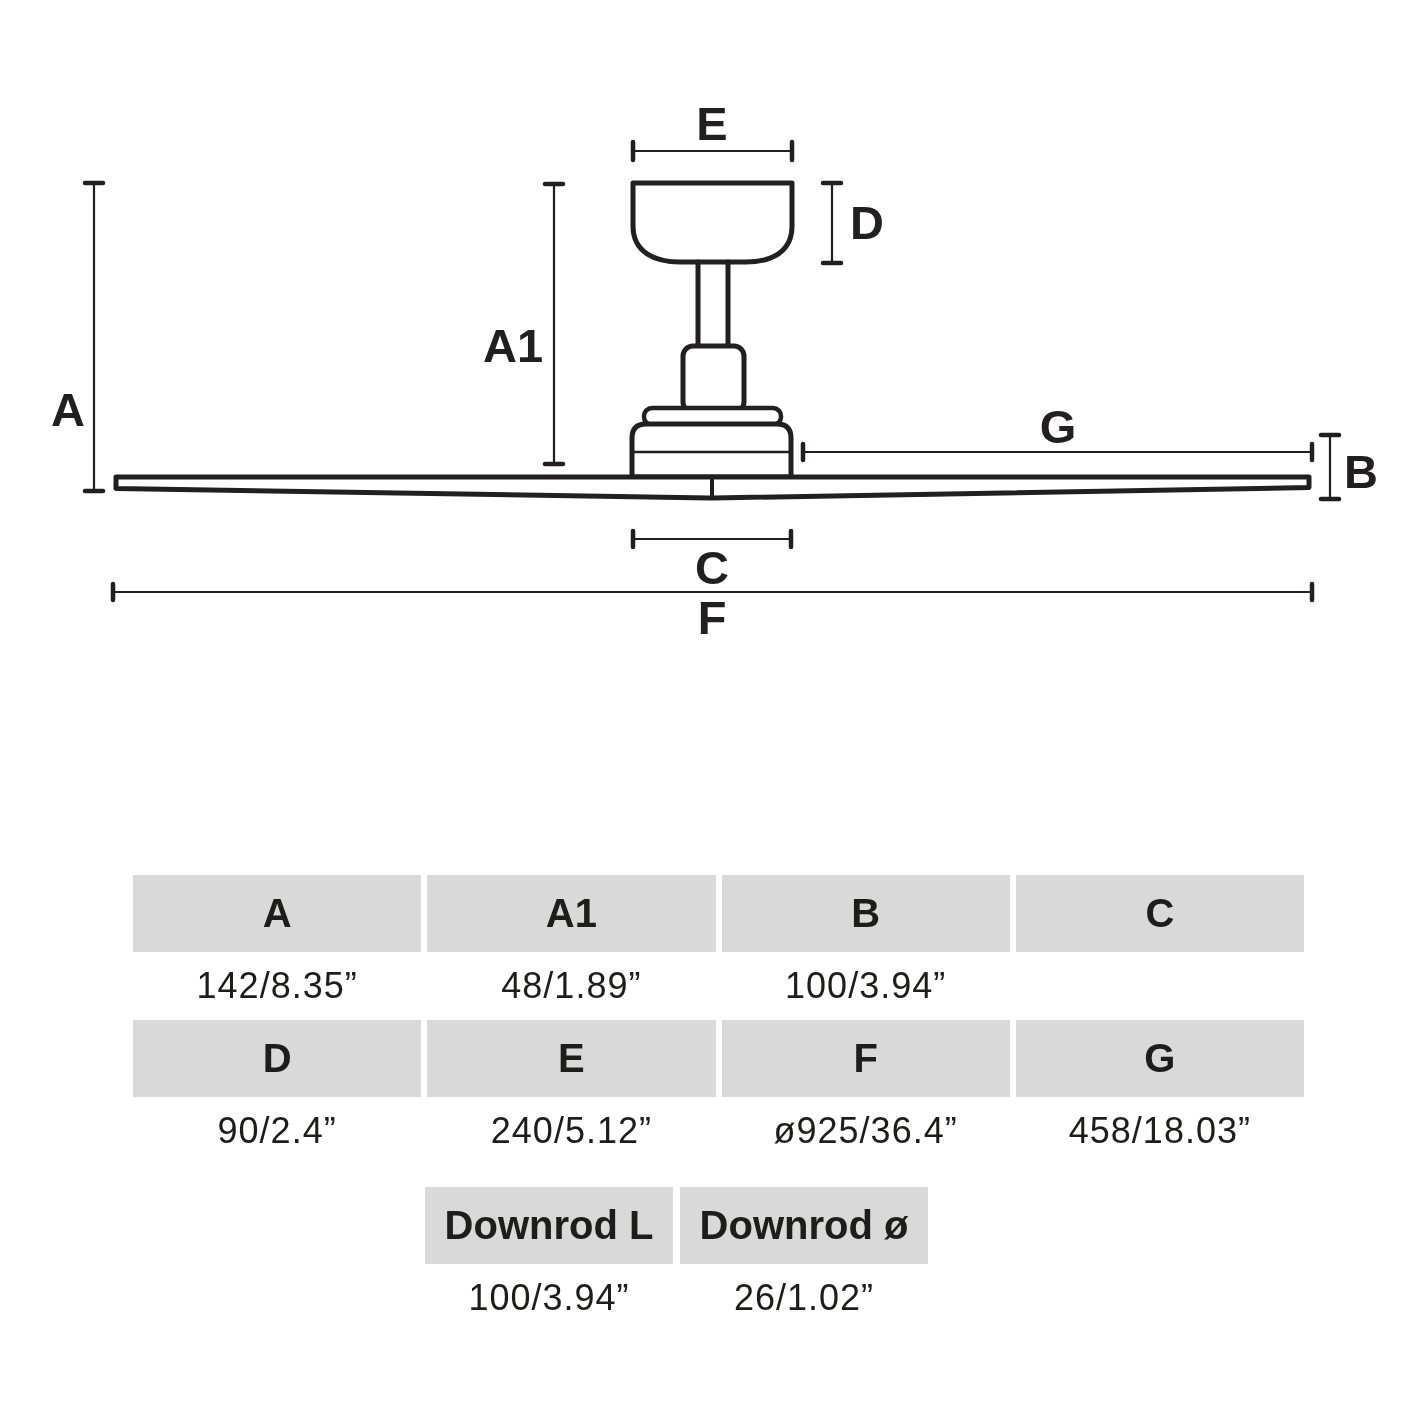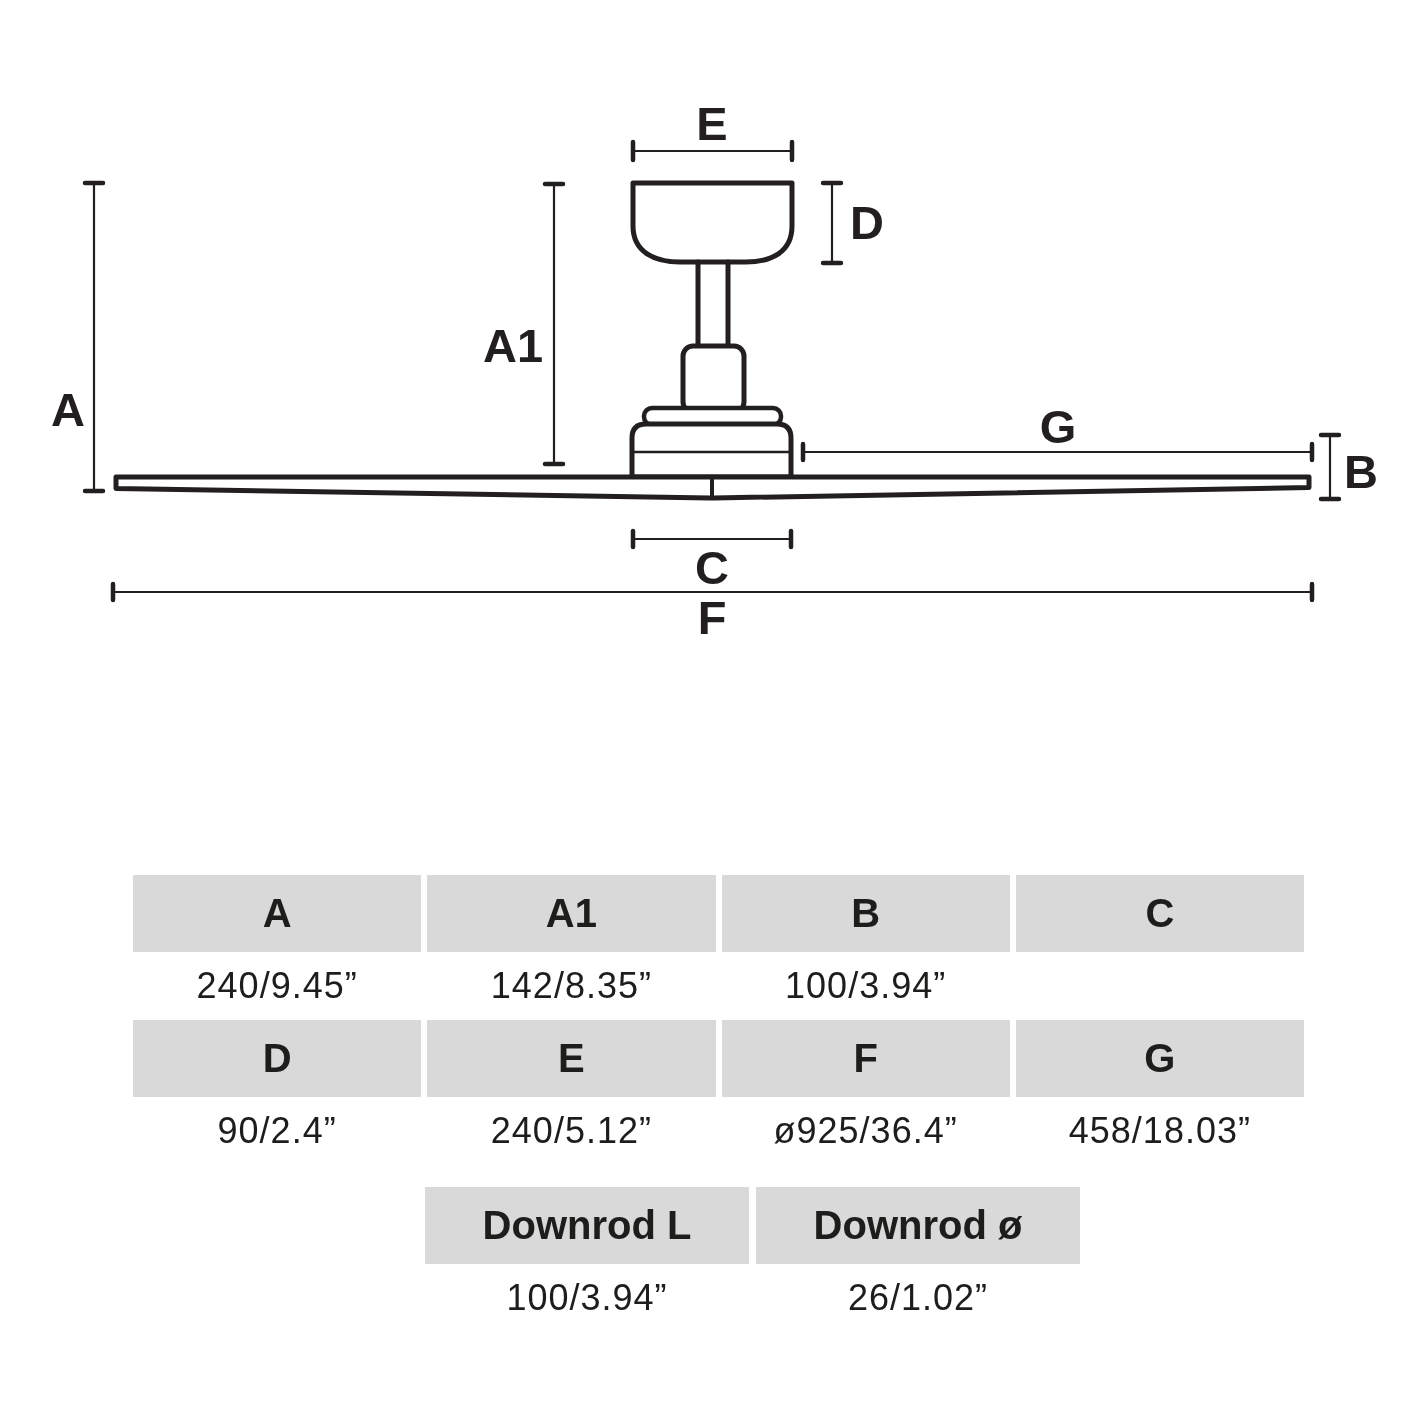--- a/index.html
+++ b/index.html
@@ -20,21 +20,21 @@
   .dim{stroke:#231f20;stroke-width:2.2;fill:none;}
   .tick{stroke:#231f20;stroke-width:4.5;stroke-linecap:round;fill:none;}
   .lbl{font-size:47px;font-weight:bold;fill:#231f20;}
 
   
   .trow{
     position:absolute;left:133px;width:1171px;
     display:grid;grid-template-columns:repeat(4,1fr);gap:6px;
   }
   .trow-narrow{
-    position:absolute;left:425px;width:655px;
+    position:absolute;left:425px;width:503px;
     display:grid;grid-template-columns:repeat(2,1fr);gap:7px;
   }
   .hcell{
     background:#d9d9d9;color:#1d1d1b;
     display:flex;align-items:center;justify-content:center;
     font-weight:bold;font-size:40px;height:77px;
   }
   .vcell{
     color:#1d1d1b;display:flex;align-items:center;justify-content:center;
     font-size:36px;font-weight:normal;height:68px;letter-spacing:1px;
@@ -120,22 +120,22 @@
   </g>
 </svg>
 
 <div class="trow" style="top:875px">
   <div class="hcell">A</div>
   <div class="hcell">A1</div>
   <div class="hcell">B</div>
   <div class="hcell">C</div>
 </div>
 <div class="trow" style="top:952px">
-  <div class="vcell">240/9.45”</div>
   <div class="vcell">142/8.35”</div>
+  <div class="vcell">48/1.89”</div>
   <div class="vcell">100/3.94”</div>
 </div>
 
 <div class="trow" style="top:1020px">
   <div class="hcell">D</div>
   <div class="hcell">E</div>
   <div class="hcell">F</div>
   <div class="hcell">G</div>
 </div>
 <div class="trow" style="top:1097px">

